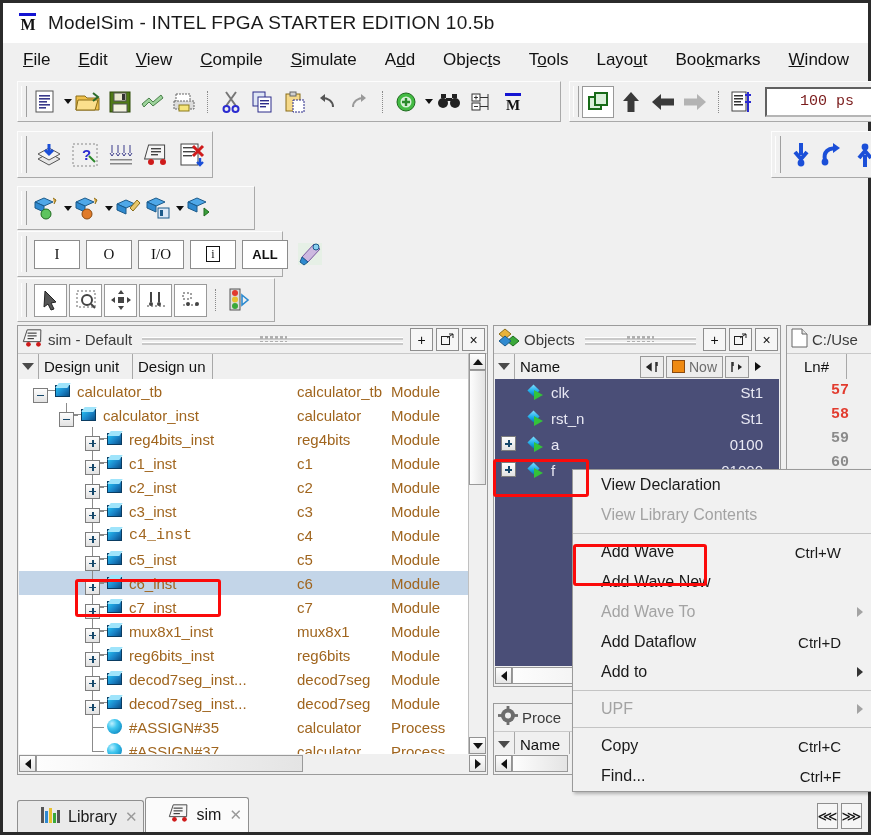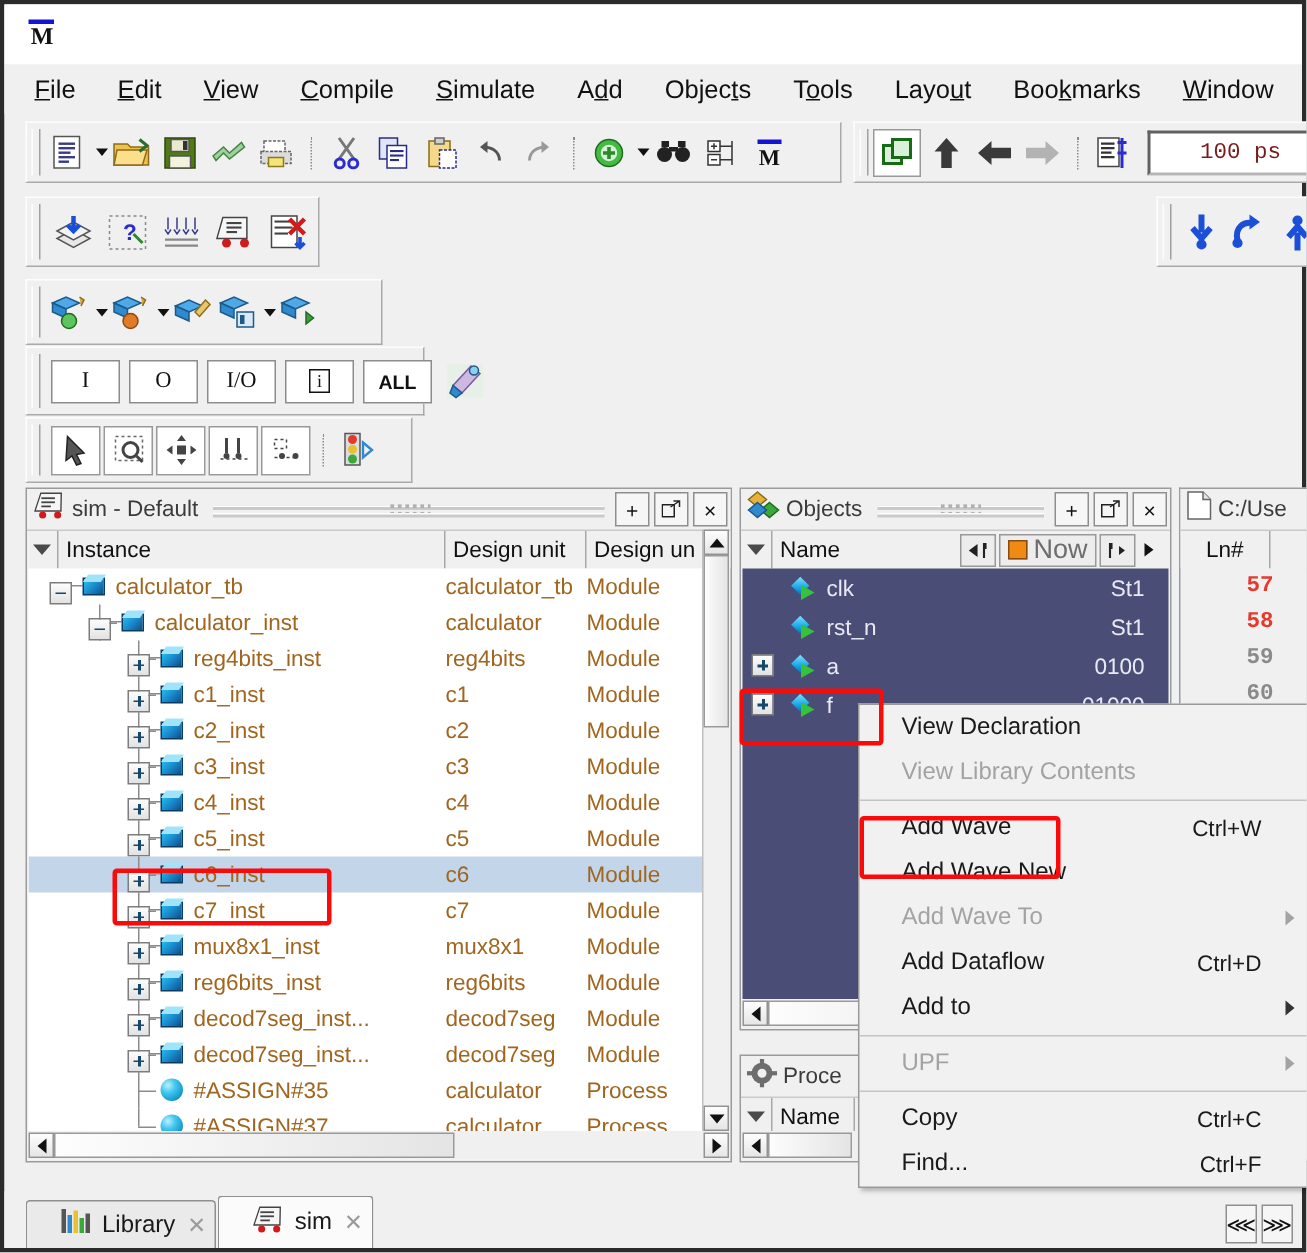--- a/index.html
+++ b/index.html
@@ -120,20 +120,21 @@
 
 <div id="app" class="nosel">
  <div class="win-border"></div>
  <div class="win-inner">
 
   <div class="titlebar">
     <div class="title-logo">
       <div class="bar"></div>
       <div class="m">M</div>
     </div>
+    <div class="title-text">ModelSim - INTEL FPGA STARTER EDITION 10.5b</div>
   </div>
 
   <div class="menubar" id="menubar">
         <div class="menu-item"><u>F</u>ile</div>
         <div class="menu-item"><u>E</u>dit</div>
         <div class="menu-item"><u>V</u>iew</div>
         <div class="menu-item"><u>C</u>ompile</div>
         <div class="menu-item"><u>S</u>imulate</div>
         <div class="menu-item">A<u>d</u>d</div>
         <div class="menu-item">Objec<u>t</u>s</div>
@@ -534,21 +535,20 @@
               <rect x="0.5" y="3.5" width="8" height="8" fill="none" stroke="#222"></rect>
               <path d="M6 5l6-4M8 1h4v4" stroke="#222" fill="none"></path>
             </svg>
       </span>
       <span class="p-btn">×</span>
     </div>
     <div class="col-head">
       <div class="filt">
             <i></i>
           </div>
-      <div class="cell" style="width:258px">Instance</div>
       <div class="cell" style="width:94px">Design unit</div>
       <div class="cell" style="width:80px">Design un</div>
     </div>
     <div class="tree" id="simtree">
           <div class="trow">
             <div class="exp tw" style="left: 14px; top: 4px;"></div>
             <div class="lineH" style="left: 29px; top: 11px; width: 7px;"></div>
             <div class="tw" style="left: 36px; top: 4px;">
               <div class="modicon">
                 <div class="b"></div>
@@ -638,21 +638,21 @@
             <div class="lineV" style="left: 73px; top: 0px; height: 24px;"></div>
             <div class="lineH" style="left: 73px; top: 12px; width: 12px;"></div>
             <div class="exp tw plus" style="left: 66px; top: 4px;"></div>
             <div class="lineH" style="left: 81px; top: 11px; width: 7px;"></div>
             <div class="tw" style="left: 88px; top: 4px;">
               <div class="modicon">
                 <div class="b"></div>
                 <div class="c"></div>
               </div>
             </div>
-            <div class="tw" style="left: 110px;">c4_inst</div>
+            <div class="tw" style="left: 110px; font-family: Liberation Mono, monospace;">c4_inst</div>
             <div class="tcol2">c4</div>
             <div class="tcol3">Module</div>
           </div>
           <div class="trow">
             <div class="lineV" style="left: 73px; top: 0px; height: 24px;"></div>
             <div class="lineH" style="left: 73px; top: 12px; width: 12px;"></div>
             <div class="exp tw plus" style="left: 66px; top: 4px;"></div>
             <div class="lineH" style="left: 81px; top: 11px; width: 7px;"></div>
             <div class="tw" style="left: 88px; top: 4px;">
               <div class="modicon">
@@ -826,21 +826,21 @@
       <div class="cell" style="width:125px;border-right:none;">Name</div>
       <div style="display:flex;align-items:center;gap:2px;padding-right:2px;">
         <span style="display:flex;align-items:center;justify-content:center;width:22px;height:20px;border:1px solid #999;background:#ededed;">
           <svg width="14" height="12" viewBox="0 0 14 12">
                 <path d="M12 1v4M2 6l4-3v6z" stroke="#222" fill="#222" stroke-width="1.4"></path>
                 <path d="M11 1v10" stroke="#222" stroke-width="1.4"></path>
               </svg>
         </span>
         <span style="display:flex;align-items:center;gap:4px;padding:0 5px;height:20px;border:1px solid #999;background:#ededed;">
           <span style="width:11px;height:11px;background:#ef8a12;display:inline-block;border:1px solid #8a4a10;"></span>
-          <span style="font-size:18px;color:#6d6d6d;">Now</span>
+          <span style="font-size:14px;color:#6d6d6d;">Now</span>
         </span>
         <span style="display:flex;align-items:center;justify-content:center;width:22px;height:20px;border:1px solid #999;background:#ededed;">
           <svg width="14" height="12" viewBox="0 0 14 12">
                 <path d="M2 1v10" stroke="#222" stroke-width="1.4"></path>
                 <path d="M8 3l4 3-4 3z" fill="#222"></path>
                 <path d="M3 1v4" stroke="#222" stroke-width="1.4"></path>
               </svg>
         </span>
         <span style="display:flex;align-items:center;justify-content:center;width:14px;height:20px;">
           <svg width="9" height="11" viewBox="0 0 9 11">

